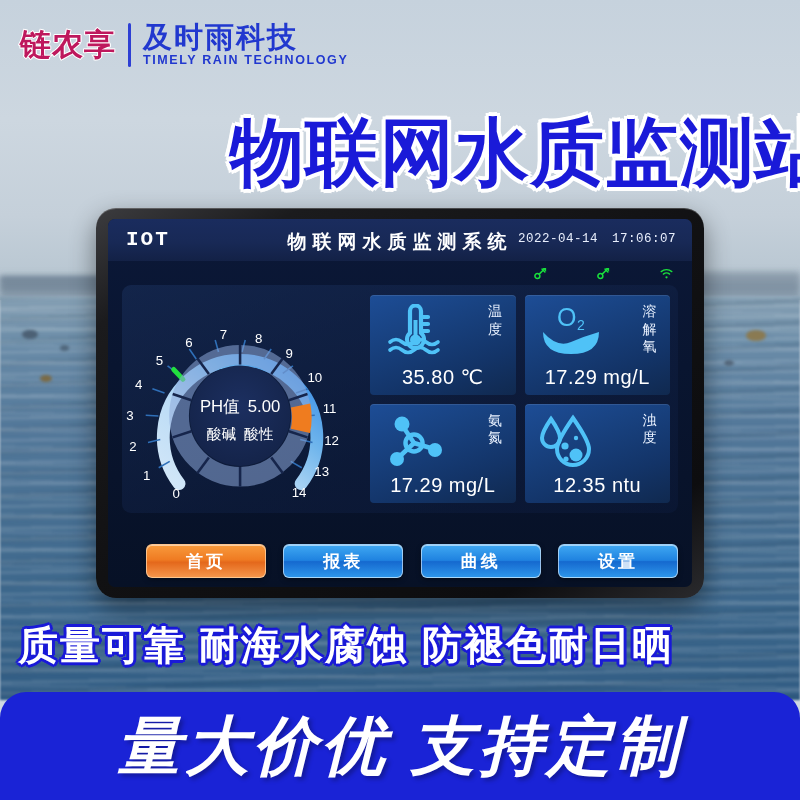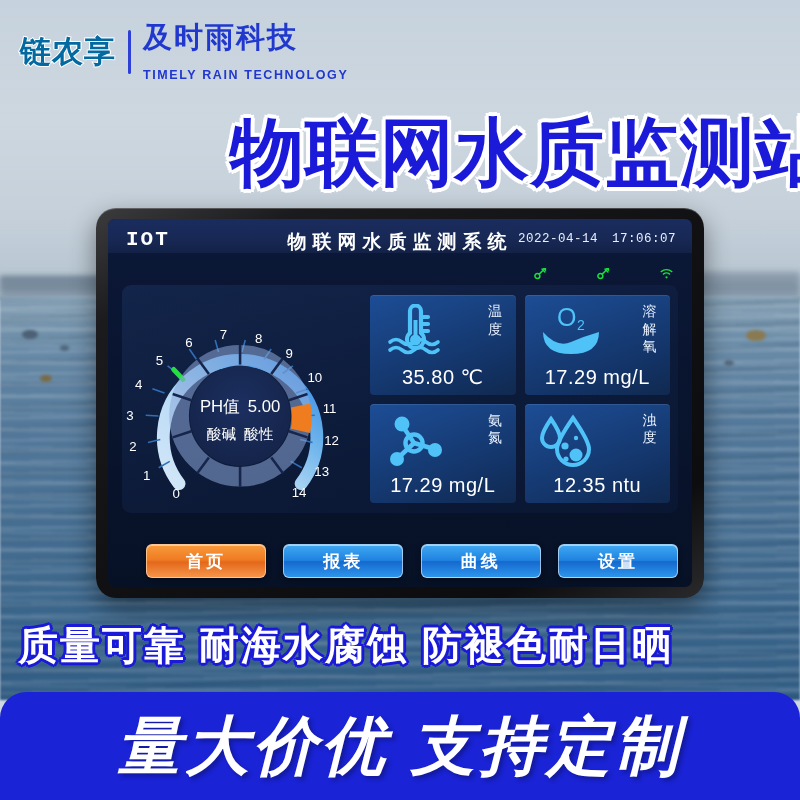--- a/index.html
+++ b/index.html
@@ -41,28 +41,28 @@
   .bg-island2{
     position:absolute;left:600px;top:272px;width:200px;height:18px;
     background:linear-gradient(180deg,rgba(110,128,146,.6),rgba(125,142,158,.15));
     filter:blur(3px);
   }
   .buoy{position:absolute;border-radius:50%;filter:blur(1.6px);}
 
   
   .logo-row{position:absolute;left:20px;top:22px;display:flex;align-items:center;gap:12px;}
   .logo-mark{
-    font-size:31px;font-weight:bold;color:#0369a1;letter-spacing:1px;
+    font-size:31px;font-weight:bold;color:#be185d;letter-spacing:1px;
     -webkit-text-stroke:1.5px #ffffff;paint-order:stroke fill;
     text-shadow:0 1px 0 #fff,1px 0 0 #fff,0 -1px 0 #fff,-1px 0 0 #fff;
     font-family:"Liberation Sans","DejaVu Sans",sans-serif;
   }
   .logo-div{width:3px;height:44px;background:#2d3fd4;border-radius:2px;}
   .logo-txt-cn{font-size:29px;font-weight:bold;color:#2138cf;letter-spacing:2px;line-height:1.05;}
-  .logo-txt-en{font-size:12.5px;font-weight:bold;color:#2138cf;letter-spacing:1.6px;margin-top:16px;}
+  .logo-txt-en{font-size:12.5px;font-weight:bold;color:#2138cf;letter-spacing:1.6px;margin-top:1px;}
 
   
   .headline{
     position:absolute;left:8px;top:104px;width:800px;text-align:right;
     font-size:74px;font-weight:bold;color:#1a1ad8;letter-spacing:1px;
     text-shadow:
       3px 0 0 #fff,-3px 0 0 #fff,0 3px 0 #fff,0 -3px 0 #fff,
       2px 2px 0 #fff,-2px 2px 0 #fff,2px -2px 0 #fff,-2px -2px 0 #fff,
       4px 0 0 #fff,-4px 0 0 #fff,0 4px 0 #fff,0 -4px 0 #fff,
       3px 3px 0 #fff,-3px 3px 0 #fff,3px -3px 0 #fff,-3px -3px 0 #fff;
@@ -77,21 +77,21 @@
     box-shadow:0 10px 26px rgba(0,0,0,.45), inset 0 1px 0 rgba(255,255,255,.22);
     padding:11px 12px;box-sizing:border-box;
   }
   .screen{
     position:relative;width:100%;height:100%;border-radius:7px;overflow:hidden;
     background:linear-gradient(180deg,#0b1838 0%,#091530 40%,#071126 100%);
   }
 
   
   .scr-head{
-    position:relative;height:34px;
+    position:relative;height:42px;
     background:linear-gradient(180deg,#1a2c5e 0%,#182956 55%,#132146 100%);
     display:flex;align-items:center;
   }
   .iot-logo{
     position:absolute;left:18px;top:9px;font-size:21px;font-weight:bold;color:#ffffff;
     letter-spacing:2px;font-family:"Liberation Mono","DejaVu Sans Mono",monospace;
   }
   .scr-title{
     position:absolute;left:0;right:0;text-align:center;font-size:19px;color:#fff;
     letter-spacing:6px;font-weight:bold;top:10px;

